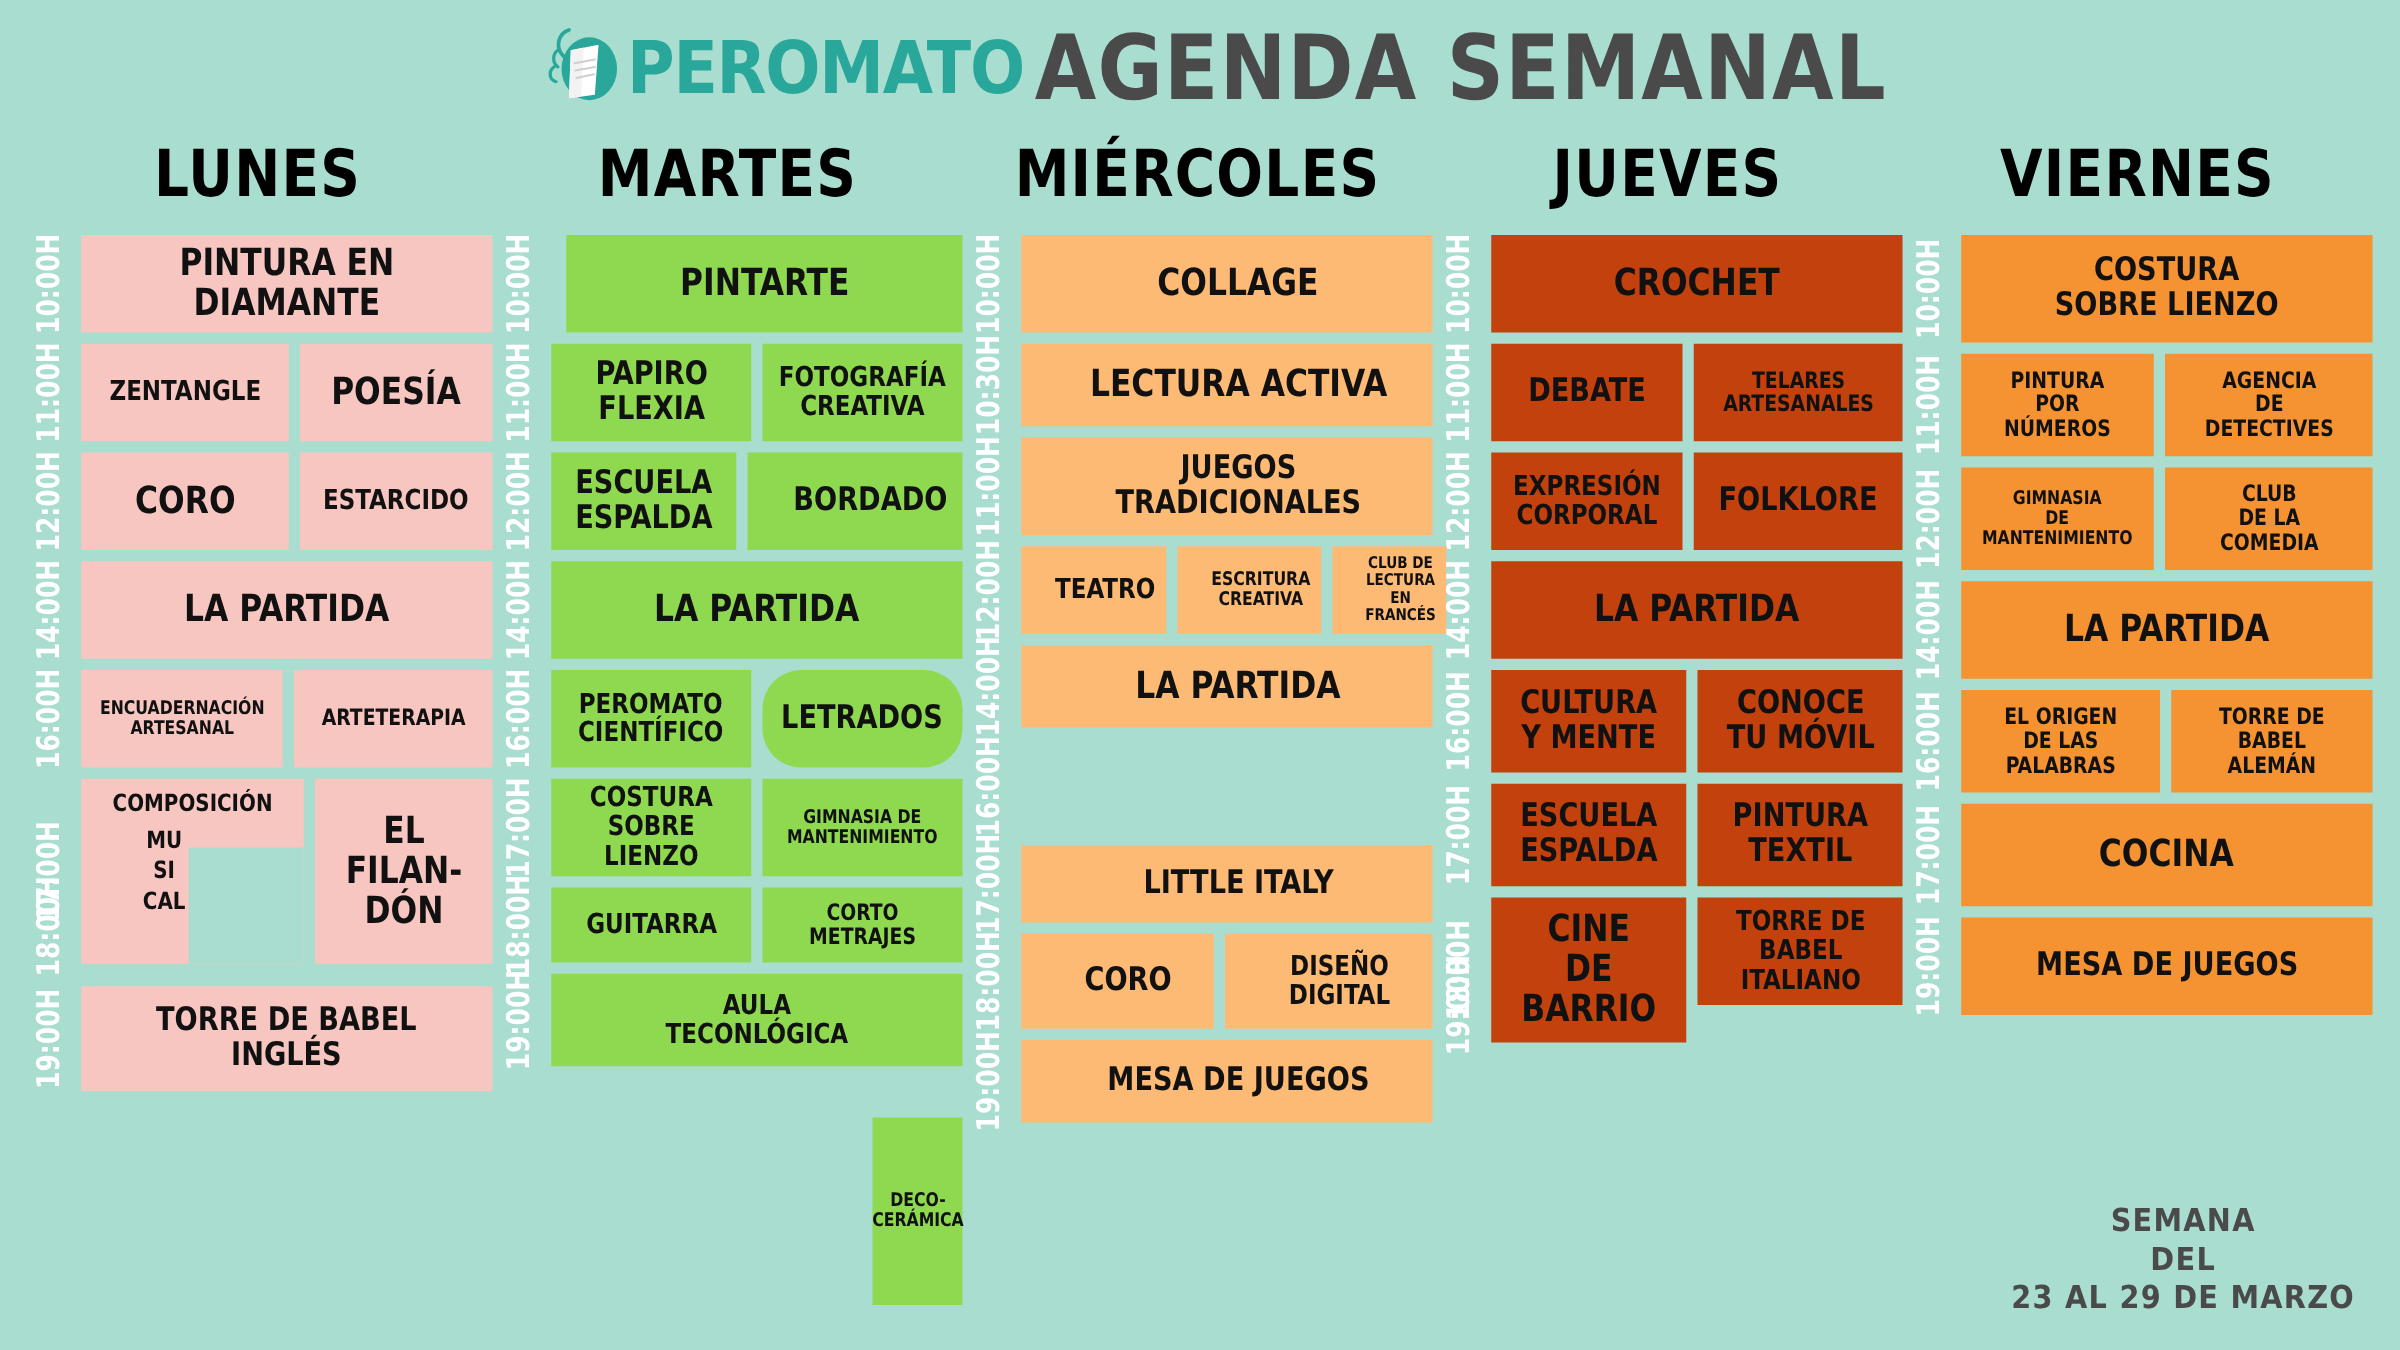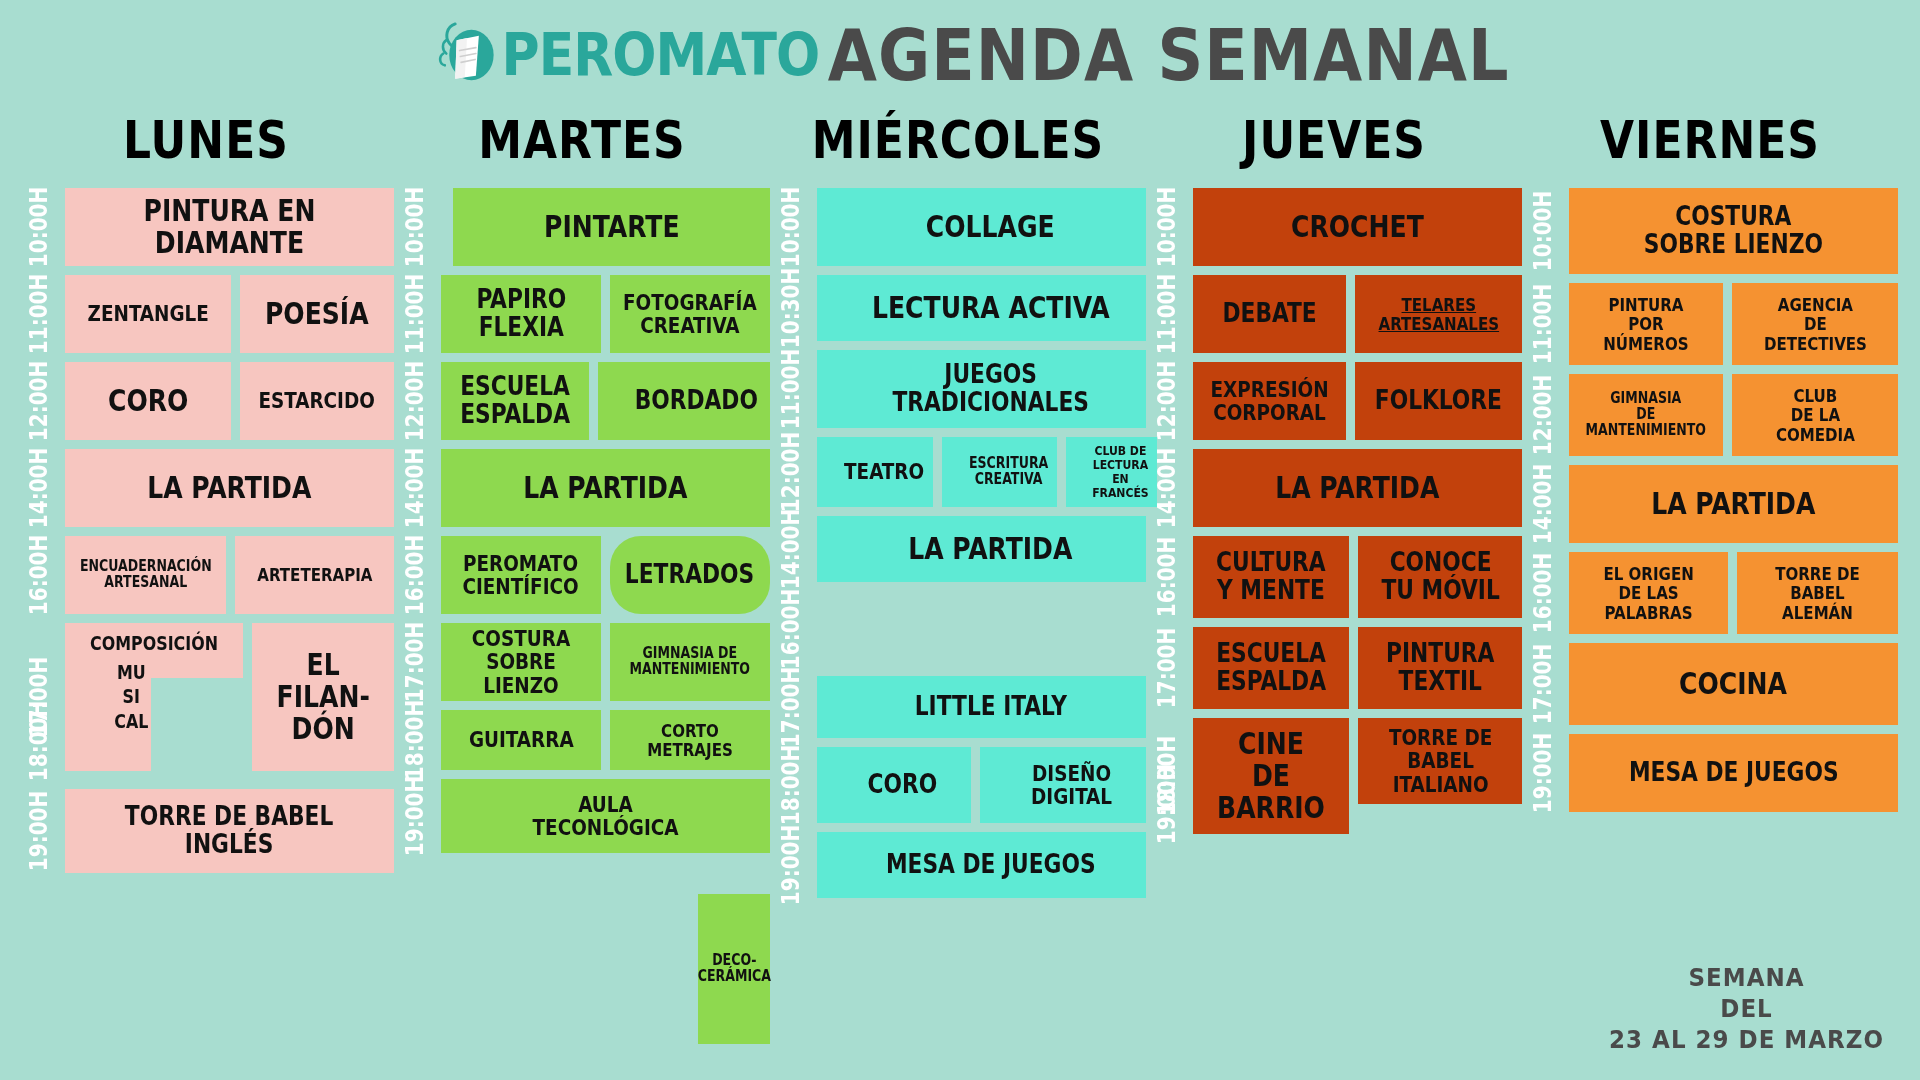--- a/index.html
+++ b/index.html
@@ -121,21 +121,21 @@
     padding: 4px 6px;
     flex: 1 1 0;
     white-space: pre-line;
     transform: scaleY(1.0);
   }
   .block span { display: block; transform: scaleX(0.93); }
 
   
   .c-lunes     { background: #f7c6c0; }
   .c-martes    { background: #8ed94f; }
-  .c-miercoles { background: #5eead4; padding-left: 24px; }
+  .c-miercoles { background: #fdba74; padding-left: 24px; }
   .c-jueves    { background: #c2410c; }
   .c-viernes   { background: #f59231; }
 
   
   .t-xl  { font-size: 30px; }
   .t-lg  { font-size: 26px; }
   .t-md  { font-size: 22px; }
   .t-sm  { font-size: 18px; }
   .t-xs  { font-size: 15px; }
   .t-xxs { font-size: 13px; }
@@ -456,21 +456,21 @@
             <div class="blocks">
               <div class="block c-jueves t-xl" style="flex: 1 1 0px;"><span>CROCHET</span></div>
             </div>
           </div>
           <div class="row" style="height: 78px;">
             <div class="time-gutter">
               <div class="time-label">11:00H</div>
             </div>
             <div class="blocks">
               <div class="block c-jueves t-lg" style="flex: 1 1 0px;"><span>DEBATE</span></div>
-              <div class="block c-jueves t-sm" style="flex: 1.1 1 0px; text-decoration: underline;"><span>TELARES
+              <div class="block c-jueves t-sm" style="flex: 1.1 1 0px;"><span>TELARES
 ARTESANALES</span></div>
             </div>
           </div>
           <div class="row" style="height: 78px;">
             <div class="time-gutter">
               <div class="time-label">12:00H</div>
             </div>
             <div class="blocks">
               <div class="block c-jueves t-md" style="flex: 1 1 0px;"><span>EXPRESIÓN
 CORPORAL</span></div>

